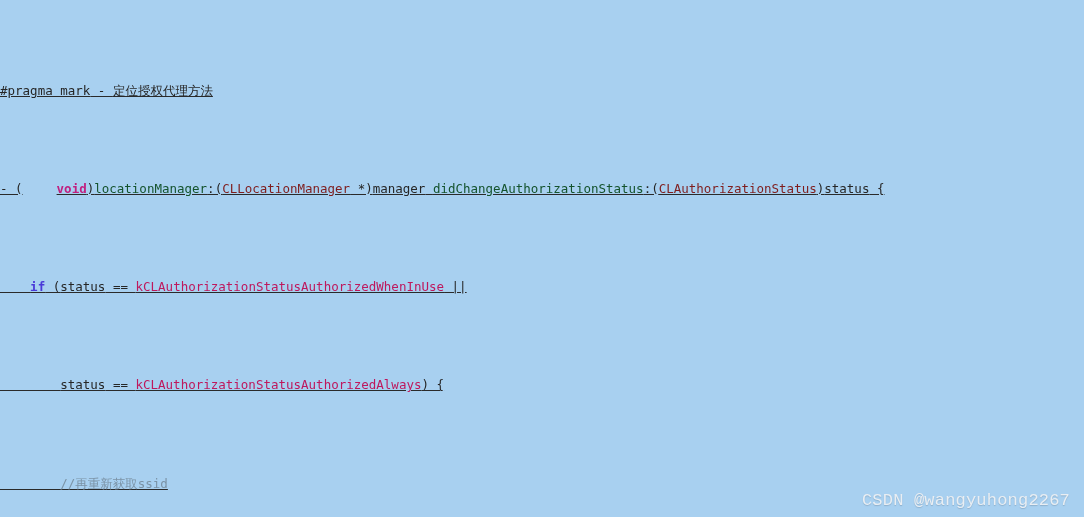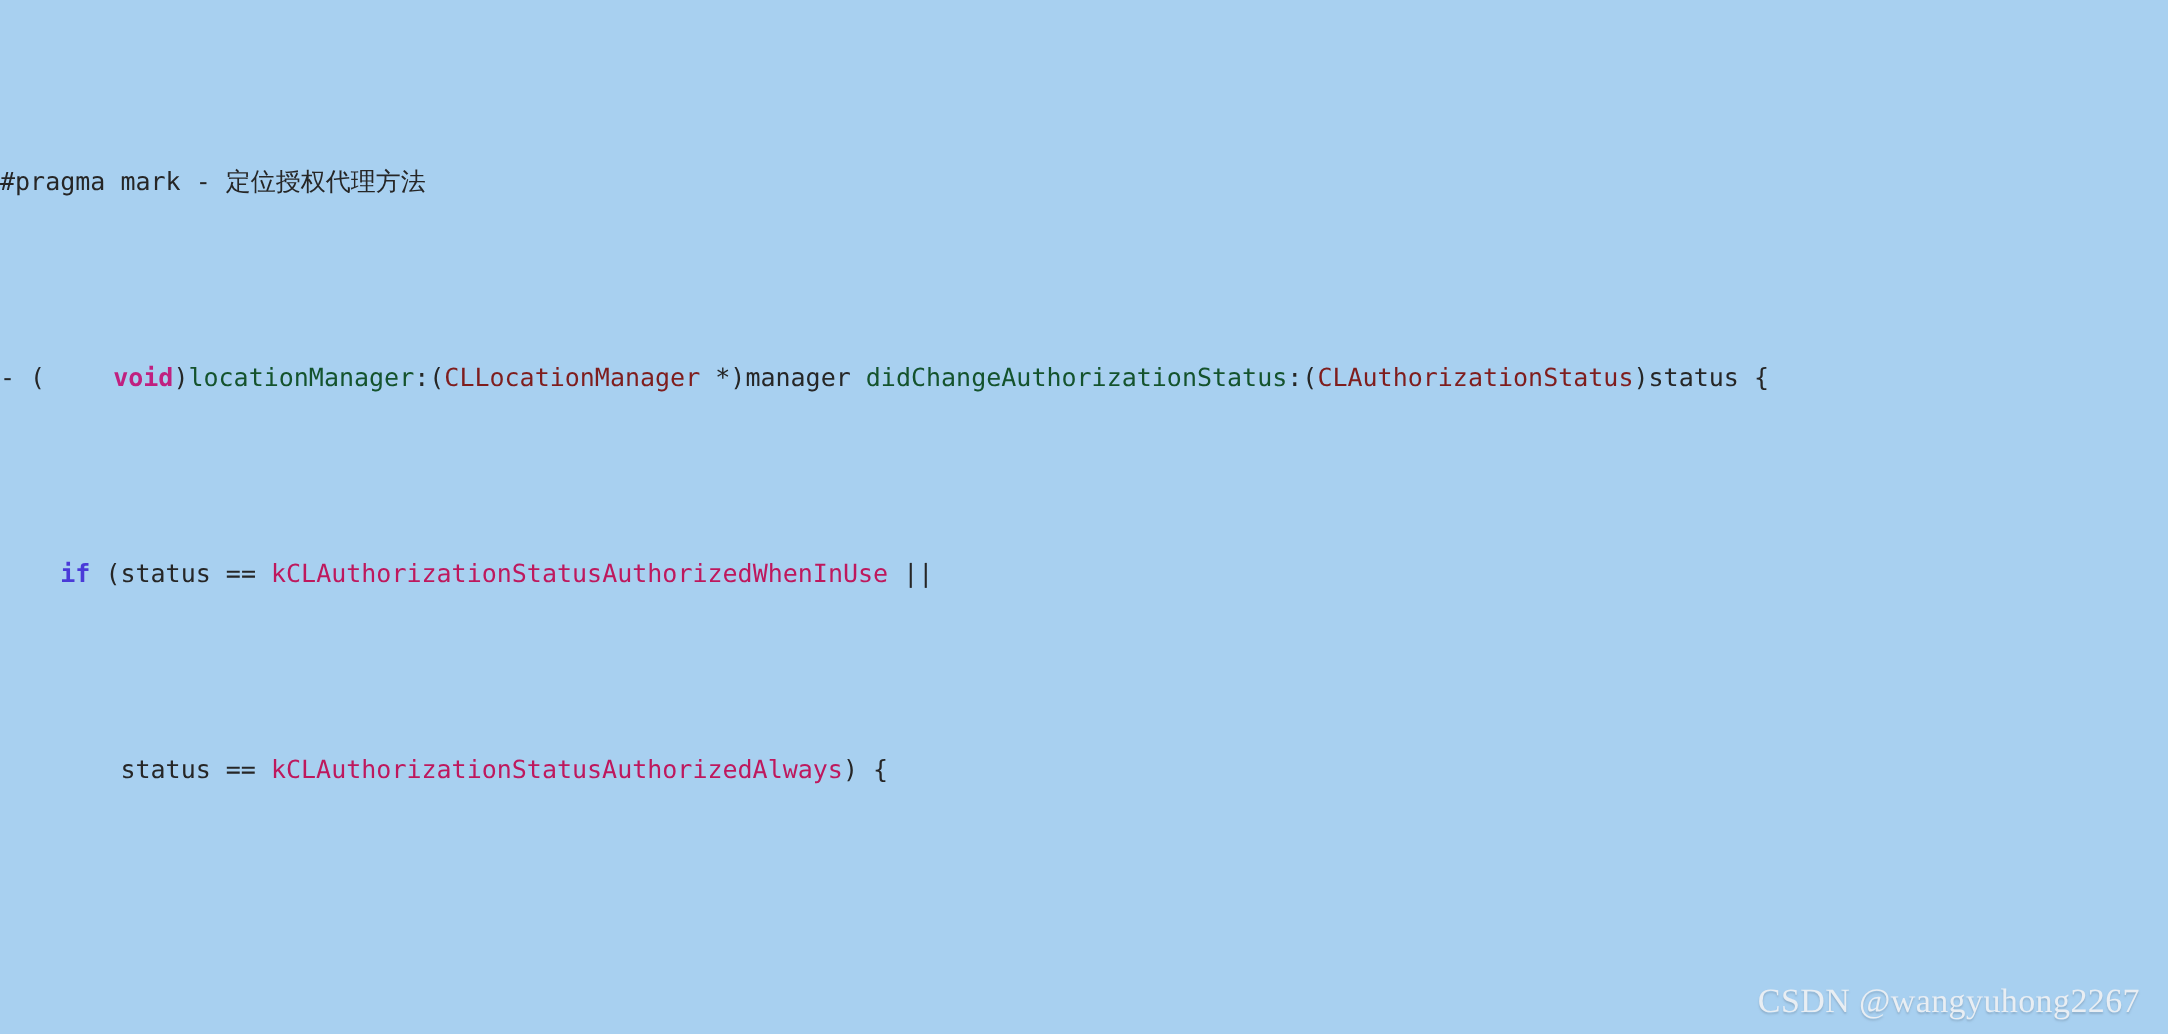--- a/index.html
+++ b/index.html
@@ -25,38 +25,39 @@
     top: 0;
     width: 1084px;
     padding: 2px 0 0 0;
     white-space: pre;
     box-sizing: border-box;
   }
   .ln {
     height: 19.65px;
     white-space: pre;
     position: relative;
+    text-decoration: underline;
   }
 
   
   .plain    { color: #262626; }
   .kw       { color: #c02080; font-weight: bold; margin-left: 34px; }   
   .kw2      { color: #4a3ad8; font-weight: bold; }   
   .type     { color: #7f1d1d; }                      
   .const    { color: #be185d; }                      
   .msg      { color: #14532d; }                      
   .cmt      { color: #7b93a6; }                      
   .punc     { color: #262626; }
 
   
   #watermark {
     position: absolute;
     right: 14px;
     bottom: 6px;
-    font-family: Liberation Serif, serif;
+    font-family: Liberation Mono, monospace;
     font-size: 17px;
     color: #e9eef3;
     text-shadow: 0 1px 1px rgba(120,150,175,0.55);
     letter-spacing: 0.2px;
     user-select: none;
   }
 </style>
 </head>
 <body>
 
@@ -70,20 +71,21 @@
     
     <div class="ln"><span class="punc">- (</span><span class="kw">void</span><span class="punc">)</span><span class="msg">locationManager</span><span class="punc">:(</span><span class="type">CLLocationManager</span><span class="punc"> *)</span><span class="plain">manager</span><span class="punc"> </span><span class="msg">didChangeAuthorizationStatus</span><span class="punc">:(</span><span class="type">CLAuthorizationStatus</span><span class="punc">)</span><span class="plain">status</span><span class="punc"> {</span></div>
 
     
     <div class="ln"><span class="punc">    </span><span class="kw2">if</span><span class="punc"> (</span><span class="plain">status</span><span class="punc"> == </span><span class="const">kCLAuthorizationStatusAuthorizedWhenInUse</span><span class="punc"> ||</span></div>
 
     
     <div class="ln"><span class="punc">        </span><span class="plain">status</span><span class="punc"> == </span><span class="const">kCLAuthorizationStatusAuthorizedAlways</span><span class="punc">) {</span></div>
 
     
+    <div class="ln"><span class="punc">        </span><span class="cmt">//再重新获取ssid</span></div>
 
     
     
 
     
     
 
     
     
 

